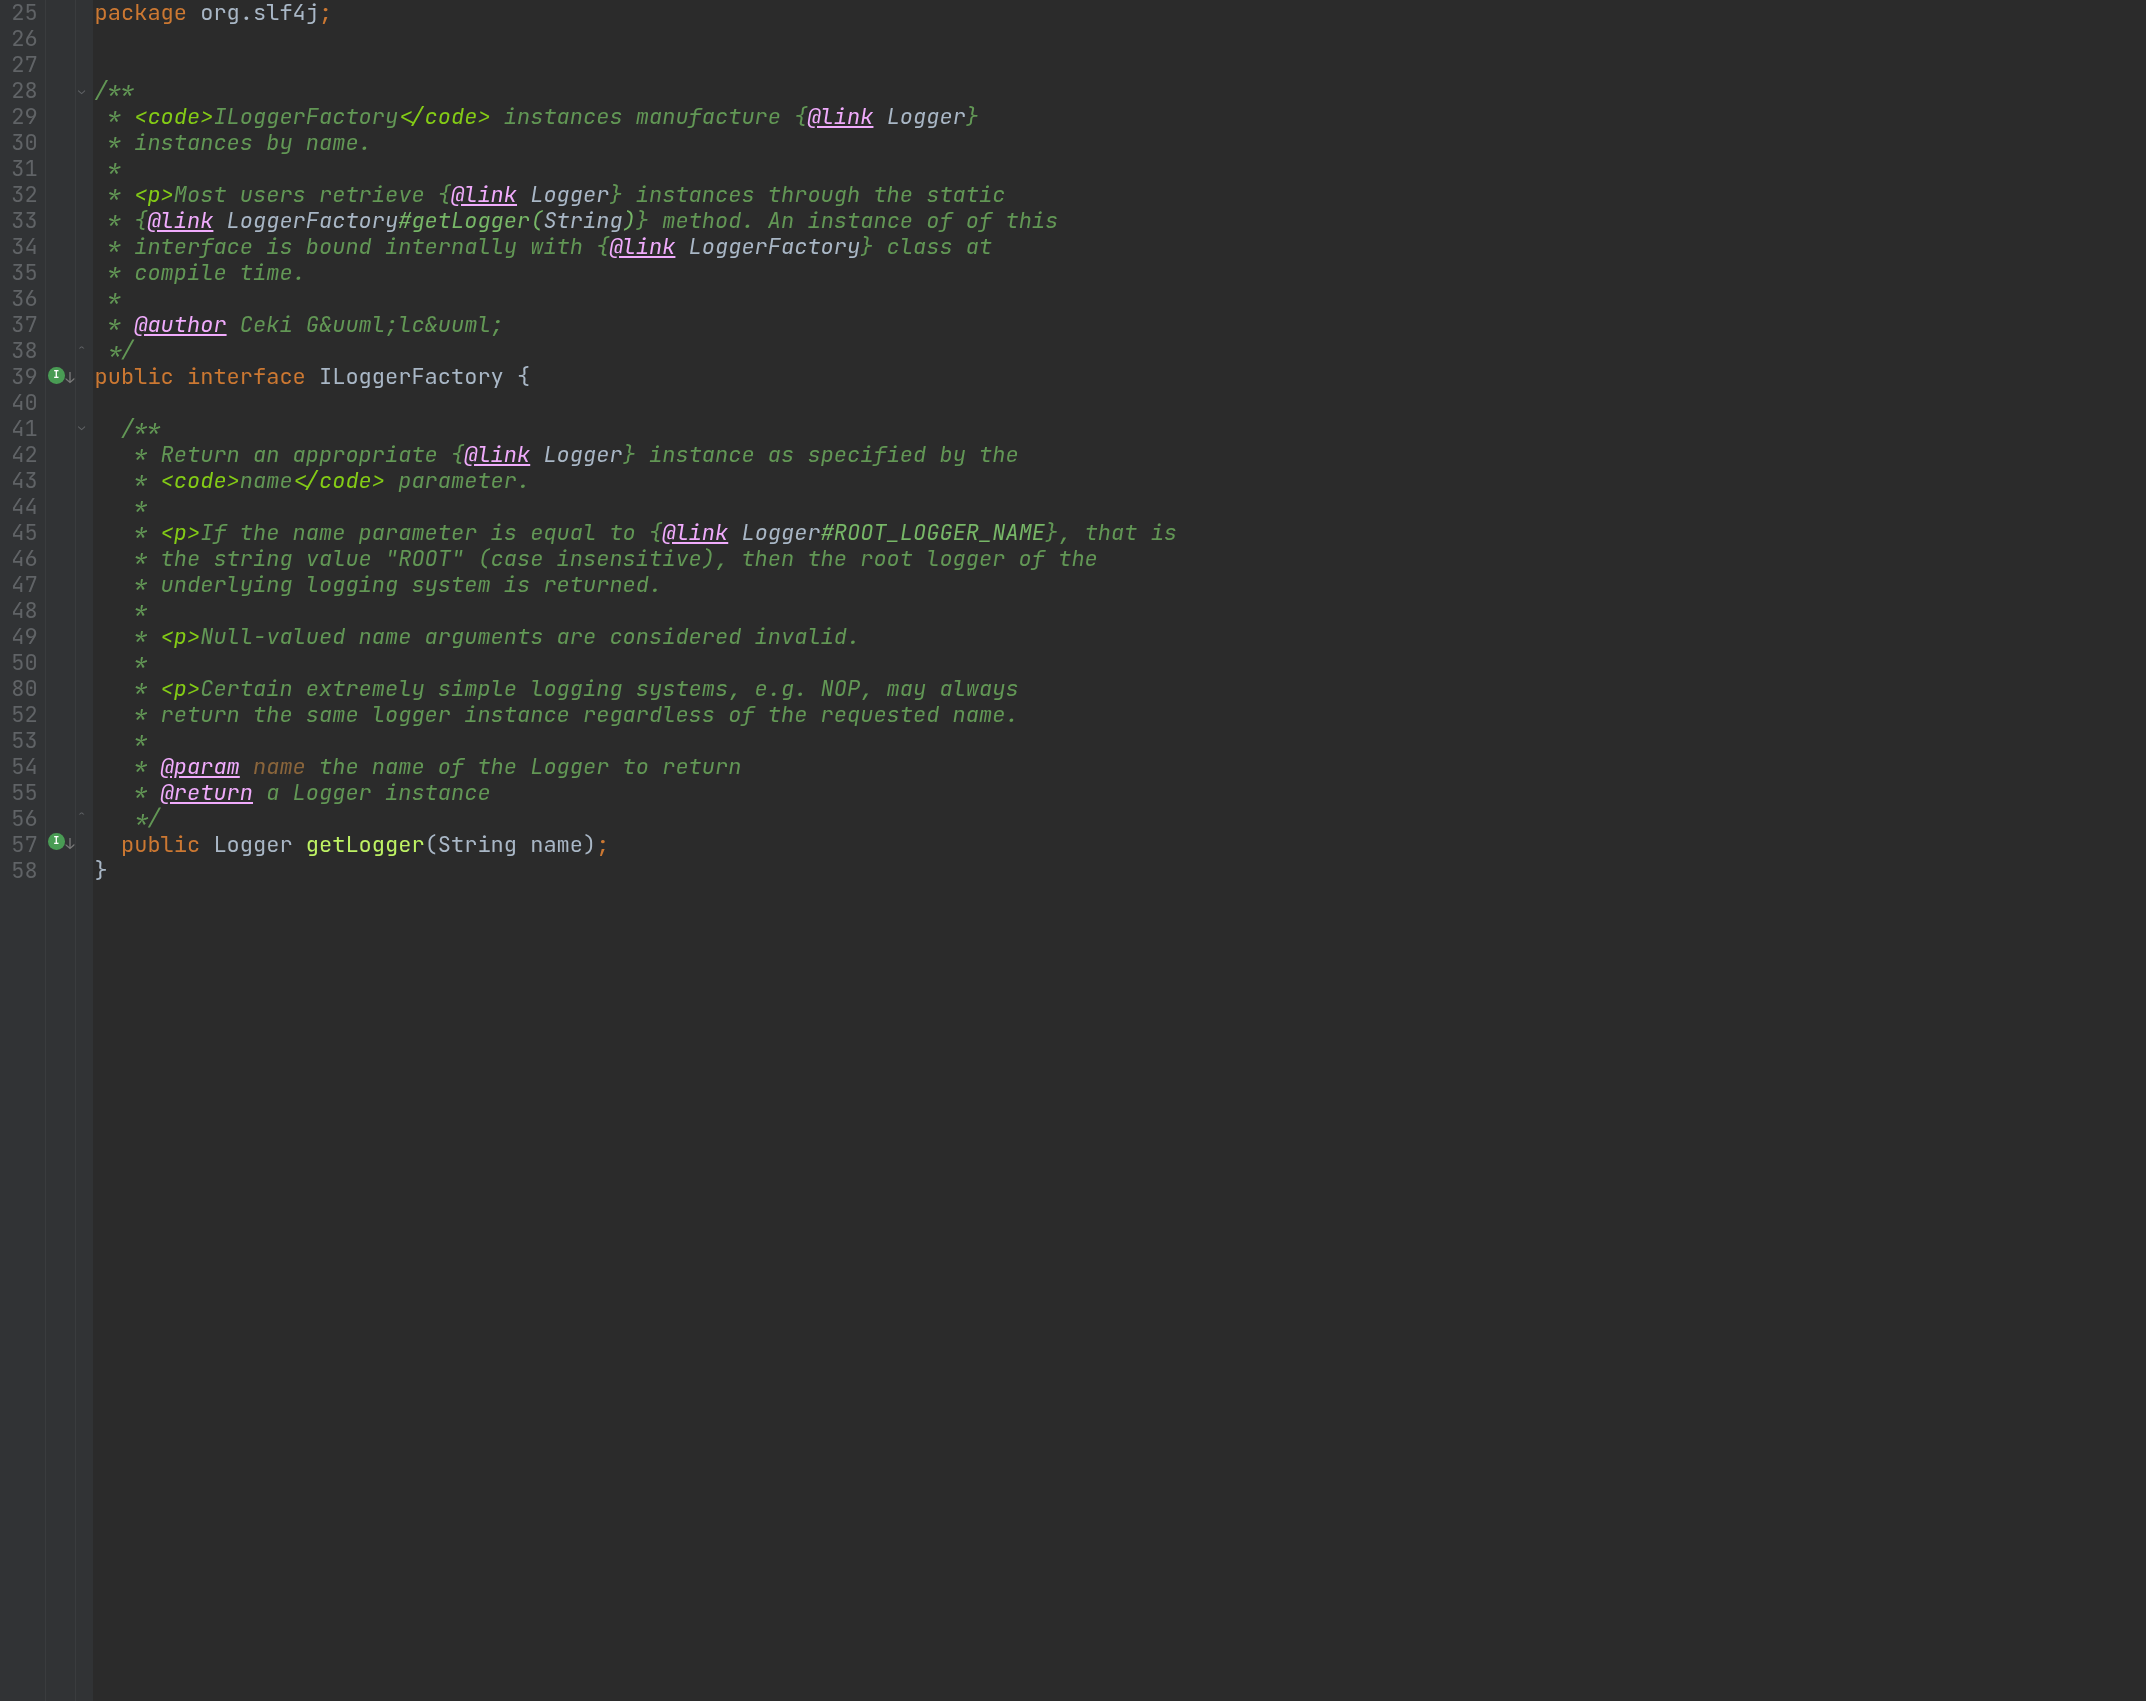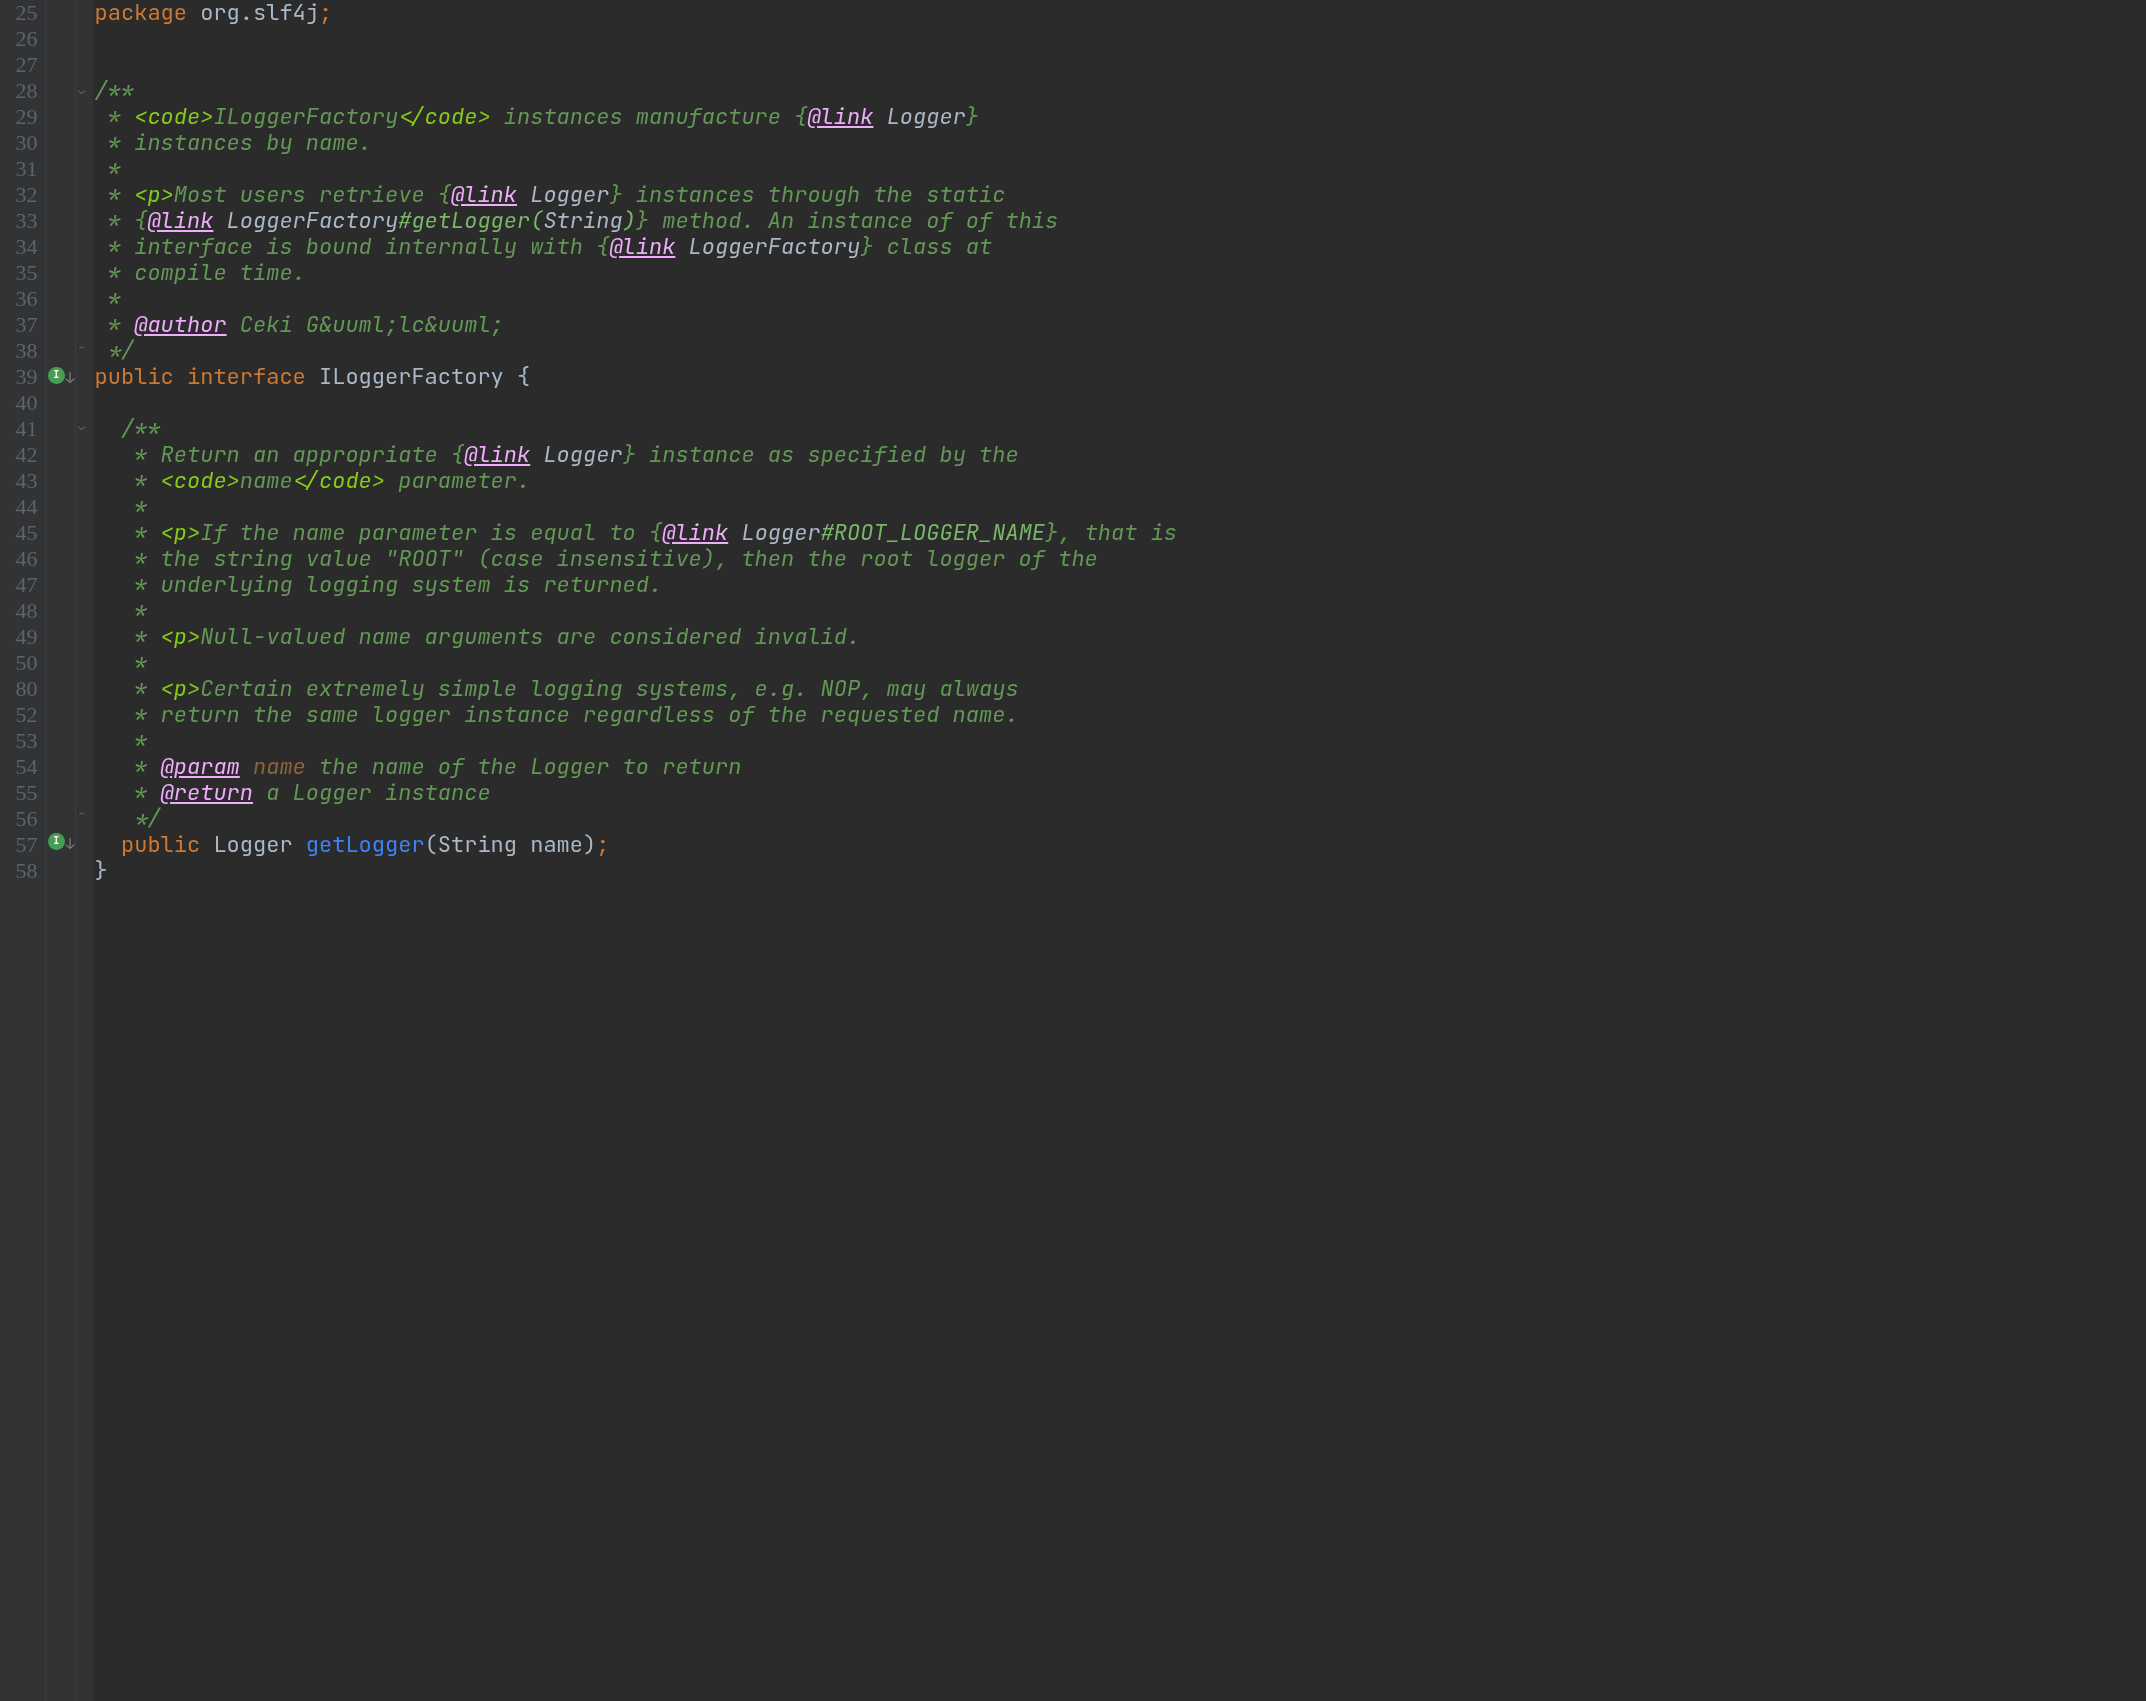--- a/index.html
+++ b/index.html
@@ -19,21 +19,20 @@
   }
   .gutter {
     width: 46px;
     background: #313335;
     color: #606366;
     text-align: right;
     padding-right: 7.4px;
     user-select: none;
     border-right: 0.9px solid #3a3c3e;
     flex-shrink: 0;
-    font-family: Liberation Serif, serif;
   }
   .gutter-line {
     height: 26px;
   }
   .markers {
     width: 30px;
     background: #313335;
     border-right: 0.9px solid #3a3c3e;
     flex-shrink: 0;
     position: relative;
@@ -86,21 +85,21 @@
   }
   .kw { color: #cc7832; }
   .pkg { color: #a9b7c6; }
   .comment { color: #629755; font-style: italic; }
   .doctag { color: #f0abfc; font-style: italic; font-weight: normal; text-decoration: underline; }
   .doctag-param-name { color: #8a653b; font-style: italic; }
   .doc-markup { color: #84cc16; font-style: italic; }
   .doc-link-target { color: #a9b7c6; font-style: italic; }
   .doc-link-sig { color: #77b767; font-style: italic; }
   .class-name { color: #a9b7c6; }
-  .method { color: #3b82f6; }
+  .method { color: #bef264; }
   .param-type { color: #a9b7c6; }
   .param-name { color: #a9b7c6; }
 </style>
 </head>
 <body>
 
 <div class="editor">
   <div class="gutter" id="gutter">
       <div class="gutter-line">25</div>
       <div class="gutter-line">26</div>

